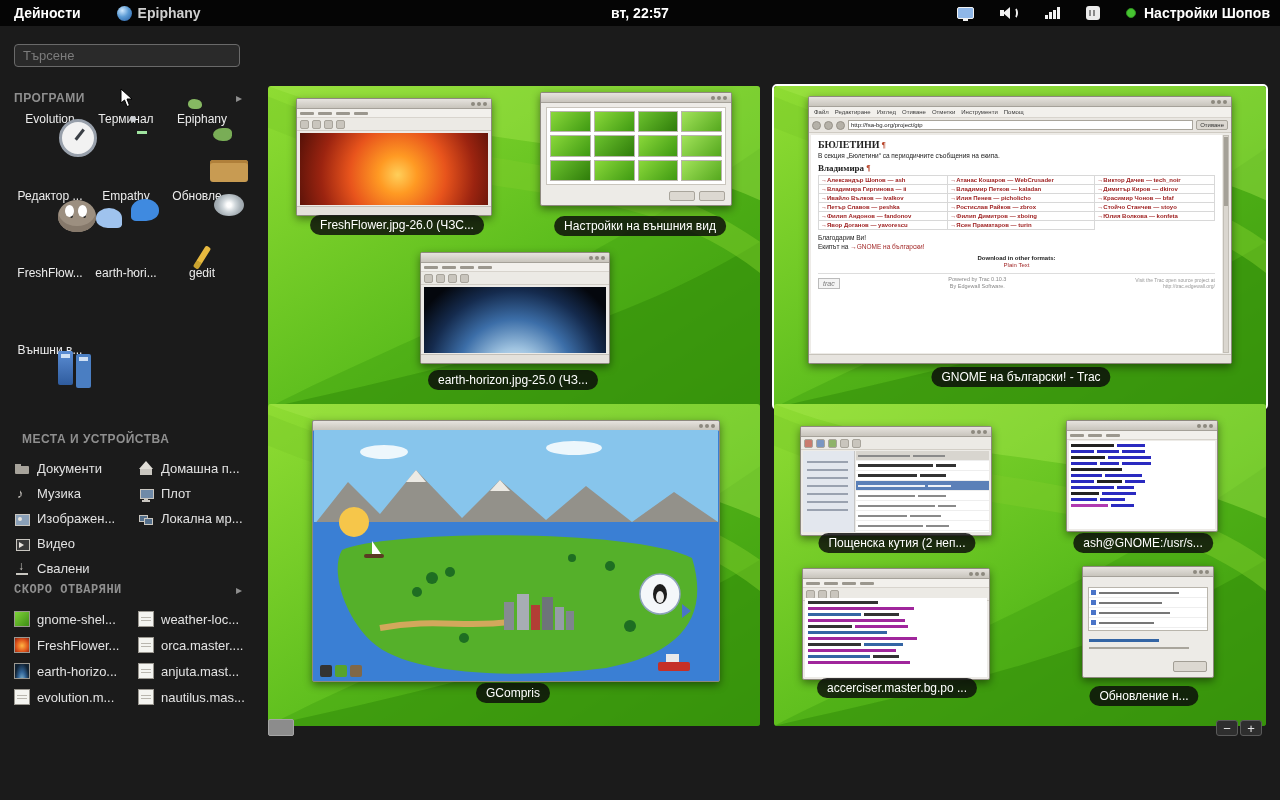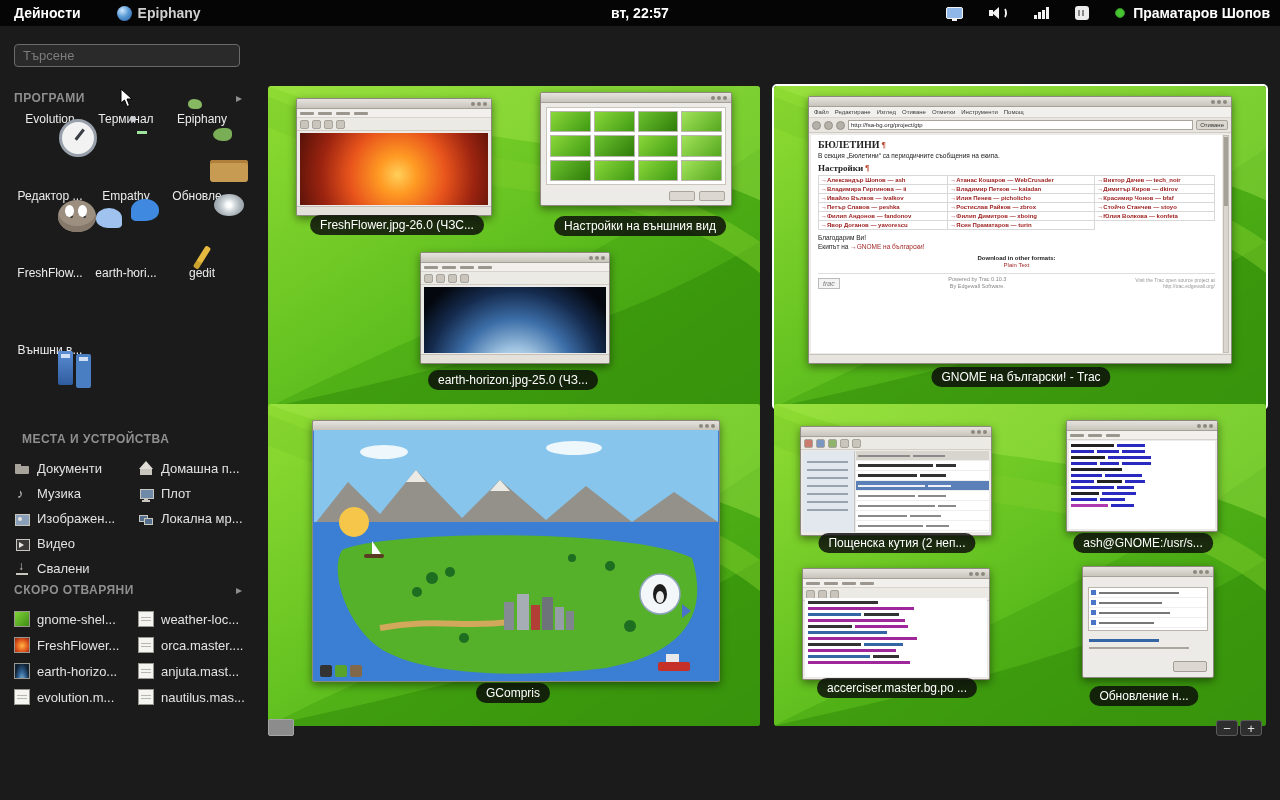--- a/index.html
+++ b/index.html
@@ -27,21 +27,21 @@
   .usermenu{display:flex;align-items:center;gap:8px;background:none;border:none;color:#fff;font:bold 14px "Liberation Sans",sans-serif;cursor:pointer;}
   .user-dot{width:10px;height:10px;border-radius:50%;background:#46c431;border:1px solid #2f8f1f;}
 
   
   .cursor{position:absolute;left:120px;top:88px;z-index:99;}
 
   
   .search{position:absolute;left:14px;top:44px;width:226px;height:23px;background:#2a2a2a;border:1px solid #6a6a6a;border-radius:4px;color:#bbb;font-size:13px;padding:0 8px;}
   .search::placeholder{color:#7c7c7c;}
   .sec{position:absolute;left:14px;width:228px;display:flex;justify-content:space-between;align-items:center;color:#8f8f8f;font-size:12px;font-weight:bold;letter-spacing:.5px;}
-  #sec-prog{top:91px;} #sec-places{top:432px;padding-left:8px;} #sec-recent{top:583px;}
+  #sec-prog{top:91px;} #sec-places{top:432px;padding-left:8px;} #sec-recent{top:583px;font-family:Liberation Mono, monospace;}
   .arr{color:#8f8f8f;font-size:12px;cursor:pointer;background:none;border:none;}
   .arr::before{content:"▸";}
   .appgrid{position:absolute;left:12px;top:112px;width:232px;display:grid;grid-template-columns:repeat(3,76px);grid-auto-rows:77px;}
   .app{text-align:center;cursor:pointer;}
   .tile{width:54px;height:54px;margin:2px auto 3px;border-radius:10px;background:rgba(255,255,255,.04);position:relative;}
   .app .lbl{font-size:12px;color:#ececec;white-space:nowrap;overflow:hidden;max-width:76px;}
   .ic{position:absolute;inset:0;}
 
   
   .ic-evolution::before{content:"";position:absolute;left:9px;top:7px;width:32px;height:32px;border-radius:50%;background:#f2f2f2;border:3px solid #98a0ab;}
@@ -225,21 +225,21 @@
         </span>
       <span class="sic s-network">
           <i style="height:4px"></i>
           <i style="height:7px"></i>
           <i style="height:9px"></i>
           <i style="height:12px"></i>
         </span>
       <span class="sic s-input"></span>
       <button class="usermenu">
         <span class="user-dot"></span>
-        <span>Праматаров Шопов</span>
+        <span>Настройки Шопов</span>
       </button>
     </div>
   </header>
 
   <svg class="cursor" width="14" height="20" viewBox="0 0 14 20">
     <path d="M1,1 L1,15 L4.5,12 L7,18.5 L9.5,17.5 L7,11 L12,11 Z" fill="#fff" stroke="#000" stroke-width="1"></path>
   </svg>
 
   <input class="search" type="text" placeholder="Търсене" style="">
 
@@ -446,21 +446,21 @@
       <div class="b-tools">
         <span class="nav"></span>
         <span class="nav"></span>
         <span class="nav"></span>
         <span class="b-addr">http://fsa-bg.org/project/gtp</span>
         <span class="b-go">Отиване</span>
       </div>
       <div class="b-page">
         <div class="t-h1"><span>БЮЛЕТИНИ</span><span class="pil">¶</span></div>
         <p class="t-p">В секция „Бюлетини“ са периодичните съобщения на екипа.</p>
-        <div class="t-h2"><span>Настройки</span><span class="pil">¶</span></div>
+        <div class="t-h2"><span>Владимира</span><span class="pil">¶</span></div>
         <table class="t-table">
           <tbody>
               <tr>
                 <td>→Александър Шопов — ash</td>
                 <td>→Атанас Кошаров — WebCrusader</td>
                 <td>→Виктор Дачев — tech_noir</td>
               </tr>
           <tr>
                 <td>→Владимира Гиргинова — ii</td>
                 <td>→Владимир Петков — kaladan</td>

